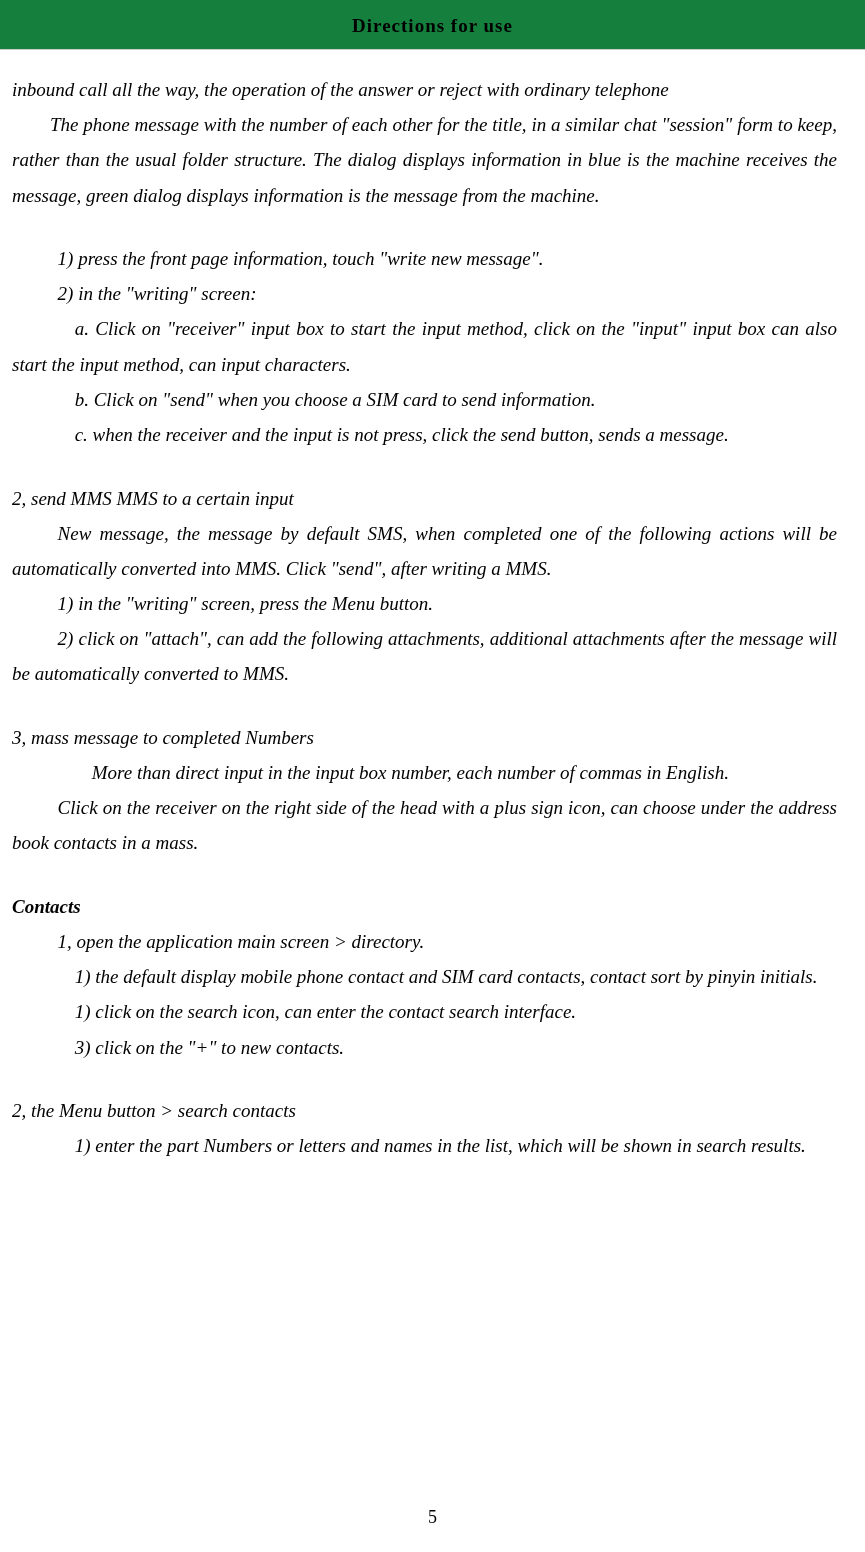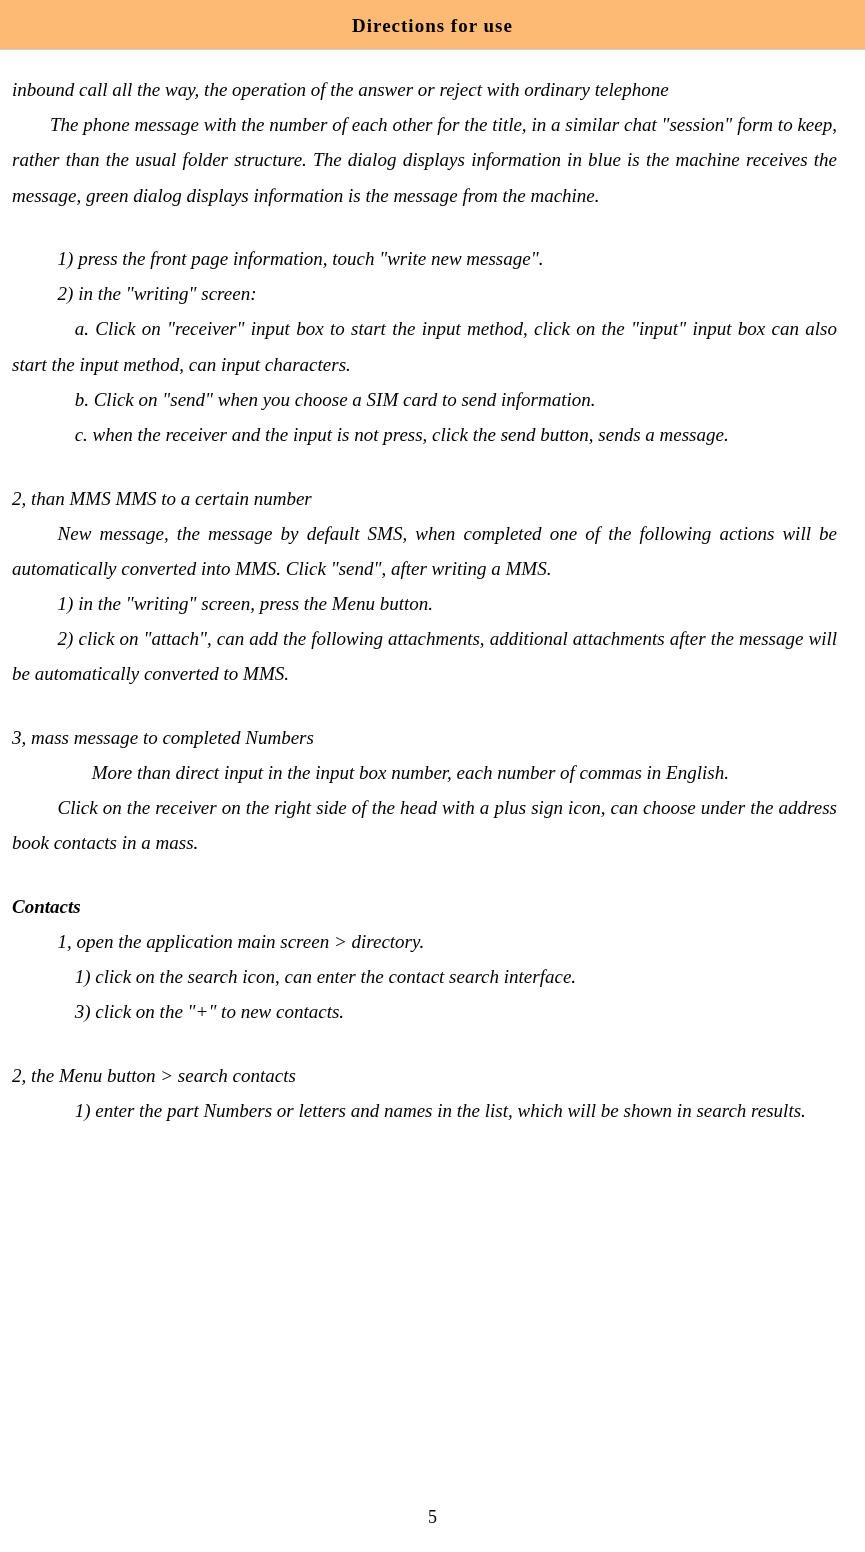--- a/index.html
+++ b/index.html
@@ -15,21 +15,21 @@
       background: #fff;
       width: 865px;
       min-height: 1552px;
       position: relative;
       padding: 0;
     }
     .doc-header {
       text-align: center;
       padding: 8px 0 6px 0;
       border-bottom: 1px solid #ccc;
-      background: #fdba74;
+      background: #15803d;
       font-weight: bold;
       letter-spacing: 1px;
     }
     .content {
       padding: 22px 28px 0 12px;
       text-align: justify;
       text-justify: inter-word;
       font-style: italic;
     }
     .para {
@@ -76,33 +76,34 @@
   <div class="spacer"></div>
 
   <p class="para indent-2">1) press the front page information, touch "write new message".</p>
   <p class="para indent-2">2) in the "writing" screen:</p>
   <p class="para indent-3">a. Click on "receiver" input box to start the input method, click on the "input" input box can also start the input method, can input characters.</p>
   <p class="para indent-3">b. Click on "send" when you choose a SIM card to send information.</p>
   <p class="para indent-3">c. when the receiver and the input is not press, click the send button, sends a message.</p>
 
   <div class="spacer"></div>
 
-  <p class="para">2, than MMS MMS to a certain number</p>
+  <p class="para">2, send MMS MMS to a certain input</p>
   <p class="para indent-2">New message, the message by default SMS, when completed one of the following actions will be automatically converted into MMS. Click "send", after writing a MMS.</p>
   <p class="para indent-2">1) in the "writing" screen, press the Menu button.</p>
   <p class="para indent-2">2) click on "attach", can add the following attachments, additional attachments after the message will be automatically converted to MMS.</p>
 
   <div class="spacer"></div>
 
   <p class="para">3, mass message to completed Numbers</p>
   <p class="para" style="text-indent:4.2em;">More than direct input in the input box number, each number of commas in English.</p>
   <p class="para indent-2">Click on the receiver on the right side of the head with a plus sign icon, can choose under the address book contacts in a mass.</p>
 
   <p class="section-heading">Contacts</p>
   <p class="para indent-2">1, open the application main screen &gt; directory.</p>
+  <p class="para indent-3">1) the default display mobile phone contact and SIM card contacts, contact sort by pinyin initials.</p>
   <p class="para indent-3">1) click on the search icon, can enter the contact search interface.</p>
   <p class="para indent-3">3) click on the "+" to new contacts.</p>
 
   <div class="spacer"></div>
 
   <p class="para"> 2, the Menu button &gt; search contacts</p>
   <p class="para indent-3">1) enter the part Numbers or letters and names in the list, which will be shown in search results.</p>
 
 </div>
 

